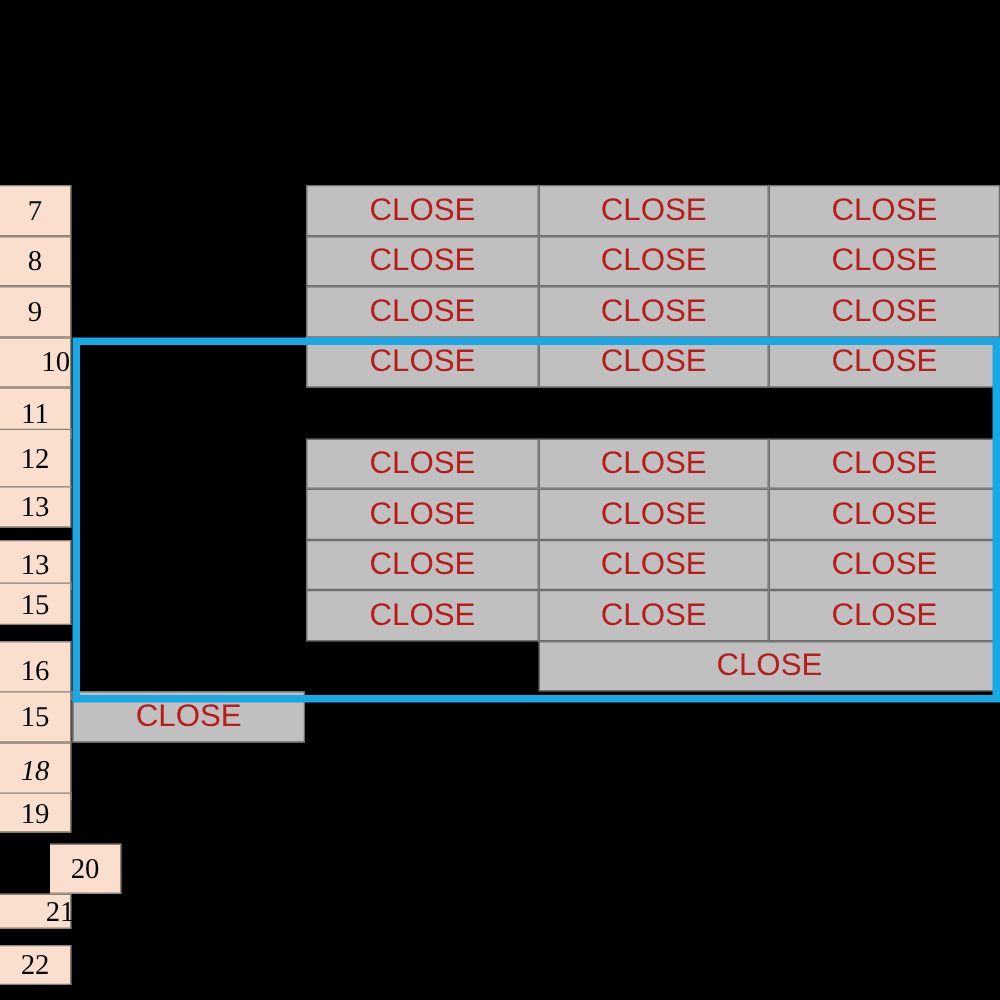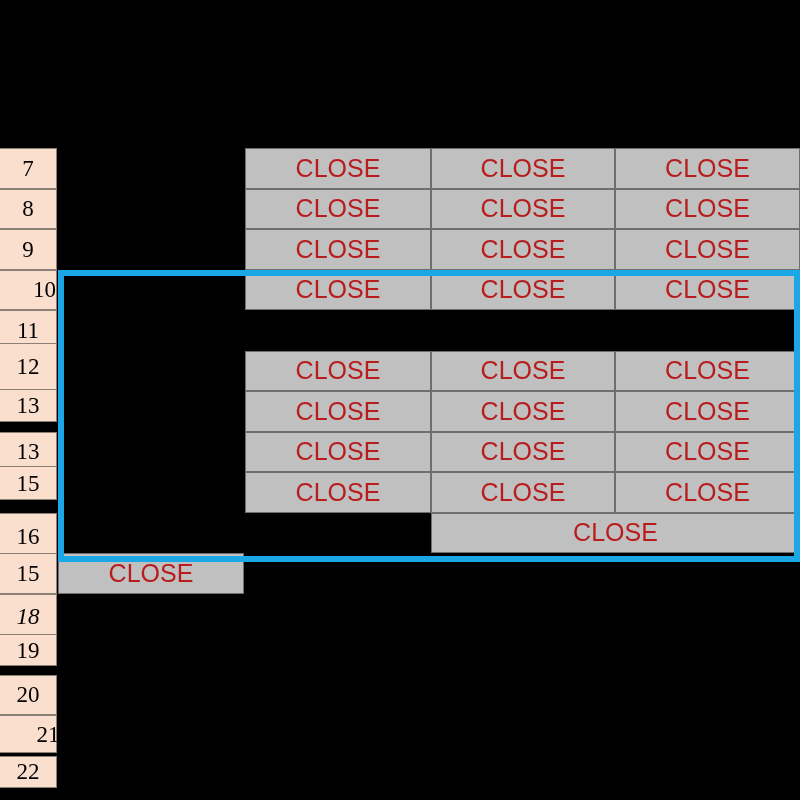--- a/index.html
+++ b/index.html
@@ -100,24 +100,24 @@
       </div>
       <div class="row-header" style="top: 553px; height: 40.5px;">
         <span>15</span>
       </div>
       <div class="row-header" style="top: 593.5px; height: 46px; font-style: italic;">
         <span>18</span>
       </div>
       <div class="row-header" style="top: 634px; height: 32px;">
         <span>19</span>
       </div>
-      <div class="row-header" style="top: 674.5px; height: 40.5px;">
+      <div class="row-header" style="top: 674.5px; height: 40.5px; margin-left: 40px;">
         <span>20</span>
       </div>
-      <div class="row-header" style="top: 715px; height: 38px; padding-left: 40px;">
+      <div class="row-header" style="top: 715px; height: 28px; padding-left: 40px;">
         <span>21</span>
       </div>
       <div class="row-header" style="top: 755.5px; height: 32px;">
         <span>22</span>
       </div>
     </div>
   <div id="cells-layer">
       <div class="cell" style="left: 245px; top: 148px; width: 186px; height: 40.5px;">
         <span>CLOSE</span>
       </div>

